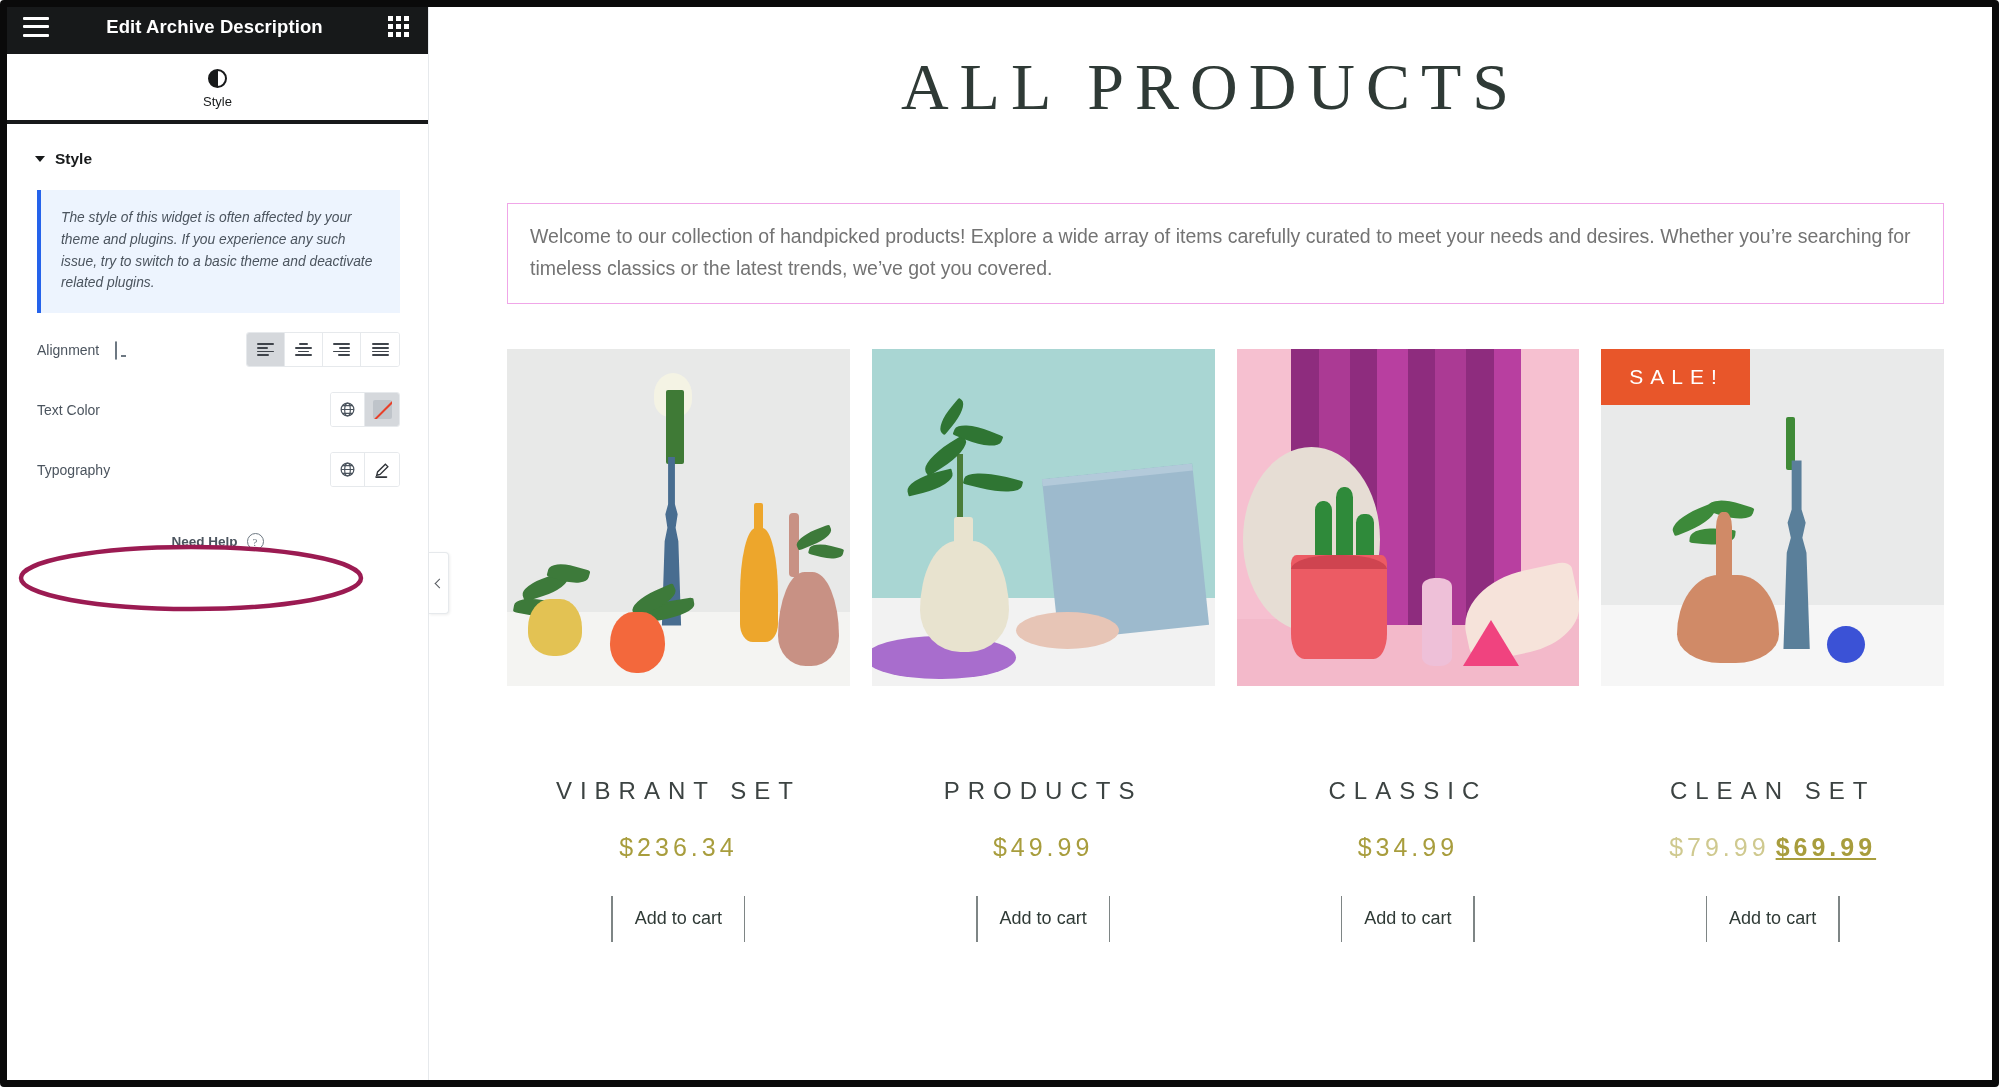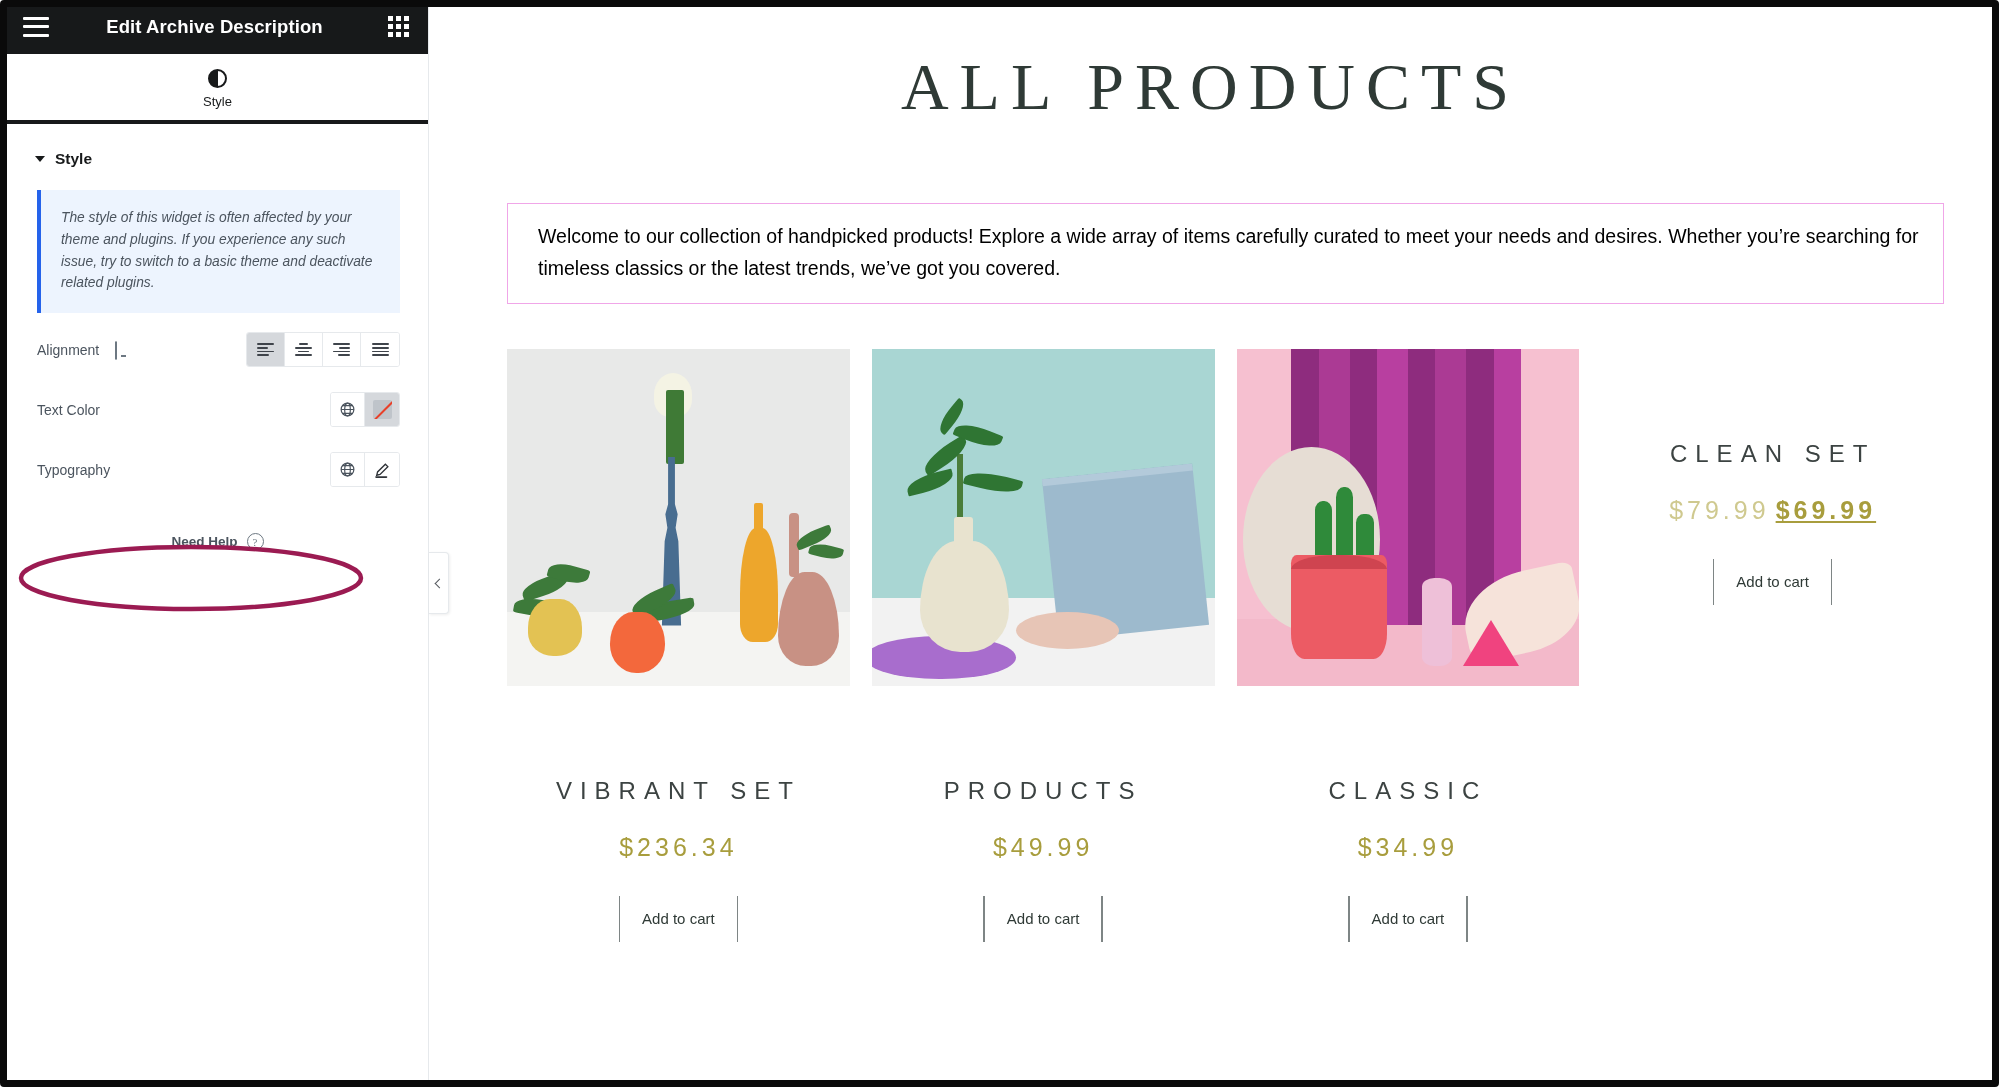--- a/index.html
+++ b/index.html
@@ -303,22 +303,21 @@
   
   #archive-description {
     margin: 78px 48px 0 78px;
     border: 1.6px solid #f0a6e8;
     padding: 17px 22px 19px 22px;
     background: #ffffff;
   }
   #archive-description p {
     font-size: 19.5px;
     line-height: 1.62;
-    color: #000000;
-    margin-left: 8px;
+    color: #737373;
   }
 
   
   #products {
     display: flex;
     gap: 22px;
     margin: 45px 48px 0 78px;
   }
   .product-card {
     flex: 1 1 0;
@@ -375,21 +374,21 @@
   .add-to-cart {
     margin-top: 34px;
     display: inline-flex;
     align-items: center;
     cursor: pointer;
   }
   .add-to-cart .bar {
     width: 1.4px; height: 46px; background: #7e8585;
   }
   .add-to-cart .atc-label {
-    font-size: 15px;
+    font-size: 18px;
     color: #2f3a36;
     padding: 0 22px;
     white-space: nowrap;
   }
 
   
   .scene { position: absolute; inset: 0; }
 
   
   .s1 { background: linear-gradient(to bottom, #e8e9e8 0 78%, #f2f2f0 78% 100%); }
@@ -695,20 +694,32 @@
         <div class="product-name">CLASSIC</div>
         <div class="product-price">$34.99</div>
         <div class="add-to-cart">
           <span class="bar"></span>
           <span class="atc-label">Add to cart</span>
           <span class="bar"></span>
         </div>
       </div>
 
       <div class="product-card">
+        <div class="product-image">
+          <div class="sale-badge">SALE!</div>
+          <div class="scene s4">
+            <div class="stem2"></div>
+            <div class="vase-blue2"></div>
+            <div class="lf2" style="left:20%;bottom:47%;width:14%;height:5%;transform:rotate(-22deg)"></div>
+            <div class="lf2" style="left:31%;bottom:50%;width:13%;height:5%;transform:rotate(18deg)"></div>
+            <div class="lf2" style="left:26%;bottom:42%;width:13%;height:5%;transform:rotate(6deg)"></div>
+            <div class="vase-terra2"></div>
+            <div class="ball"></div>
+          </div>
+        </div>
         <div class="product-name">CLEAN SET</div>
         <div class="product-price">
           <span class="old">$79.99</span><span class="new">$69.99</span>
         </div>
         <div class="add-to-cart">
           <span class="bar"></span>
           <span class="atc-label">Add to cart</span>
           <span class="bar"></span>
         </div>
       </div>

